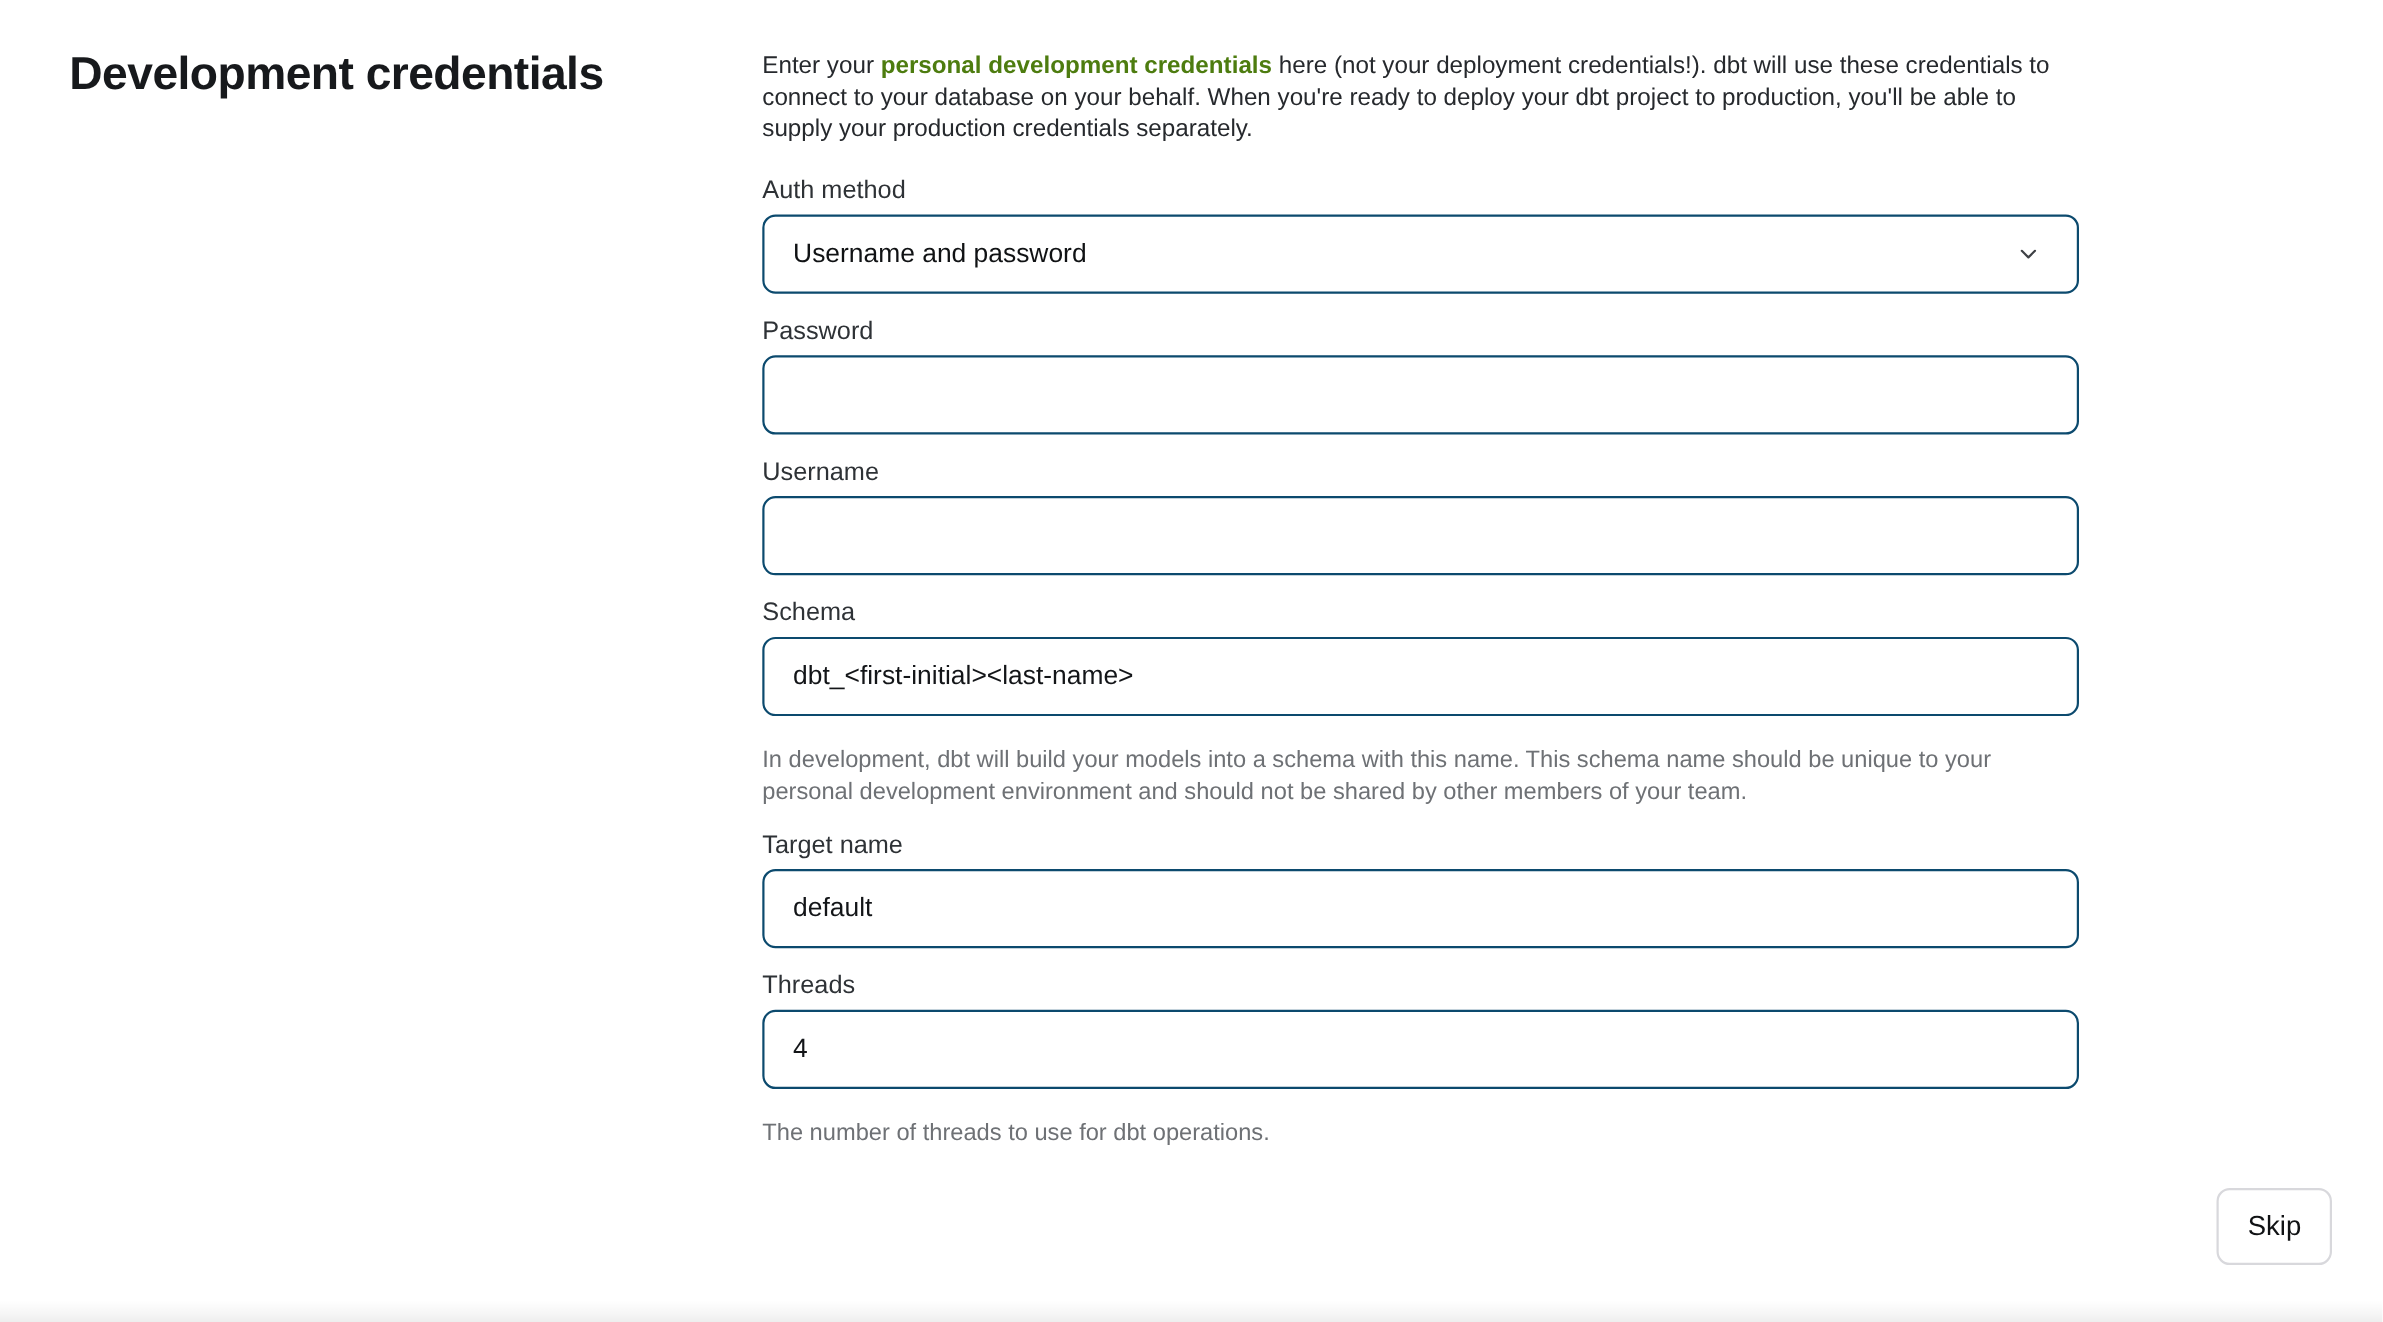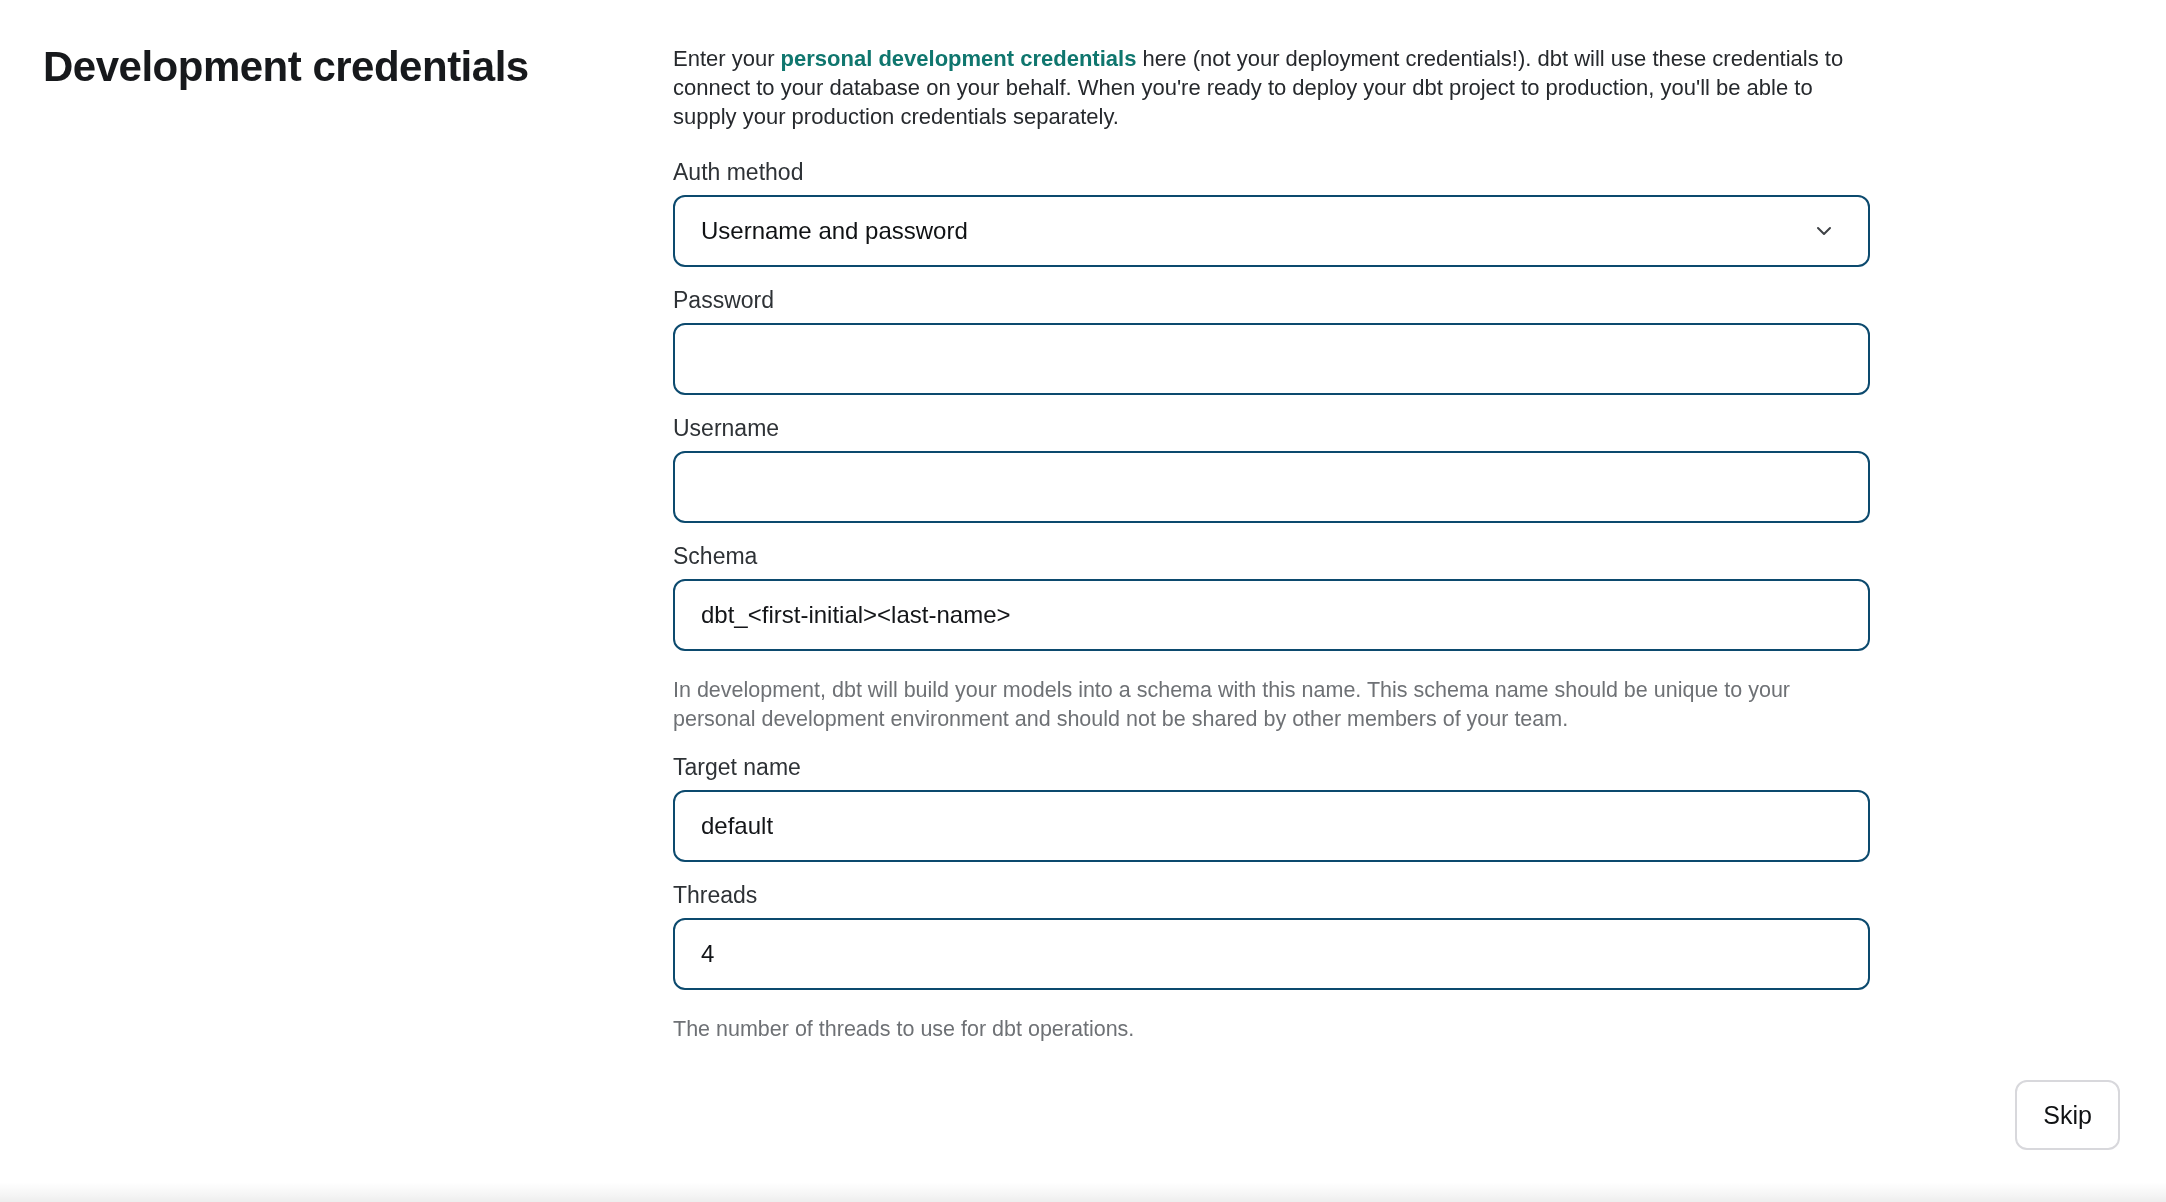--- a/index.html
+++ b/index.html
@@ -9,21 +9,21 @@
     height: 1202px;
     position: relative;
     overflow: hidden;
     font-family: "Liberation Sans", "DejaVu Sans", sans-serif;
     color: #17191c;
   }
   .page {
     position: relative;
     width: 100%;
     height: 100%;
-    padding: 44px 0 0 43px;
+    padding: 44px 0 0 63px;
     display: flex;
   }
   .left-col {
     width: 630px;
     flex-shrink: 0;
   }
   .page-title {
     font-size: 42px;
     font-weight: 600;
     letter-spacing: -0.5px;
@@ -33,21 +33,21 @@
   }
   .form-col {
     width: 1197px;
     flex-shrink: 0;
   }
   .intro {
     font-size: 22px;
     line-height: 29px;
     color: #26292d;
   }
-  .intro b { font-weight: 700; color: #0f766e; }
+  .intro b { font-weight: 700; color: #4d7c0f; }
   .field-group { margin-top: 18px; }
   .field-group.first { margin-top: 26px; }
   .field-label {
     display: block;
     font-size: 23px;
     line-height: 30px;
     color: #2e3236;
     margin-bottom: 8px;
   }
   .text-input, .select-box {

